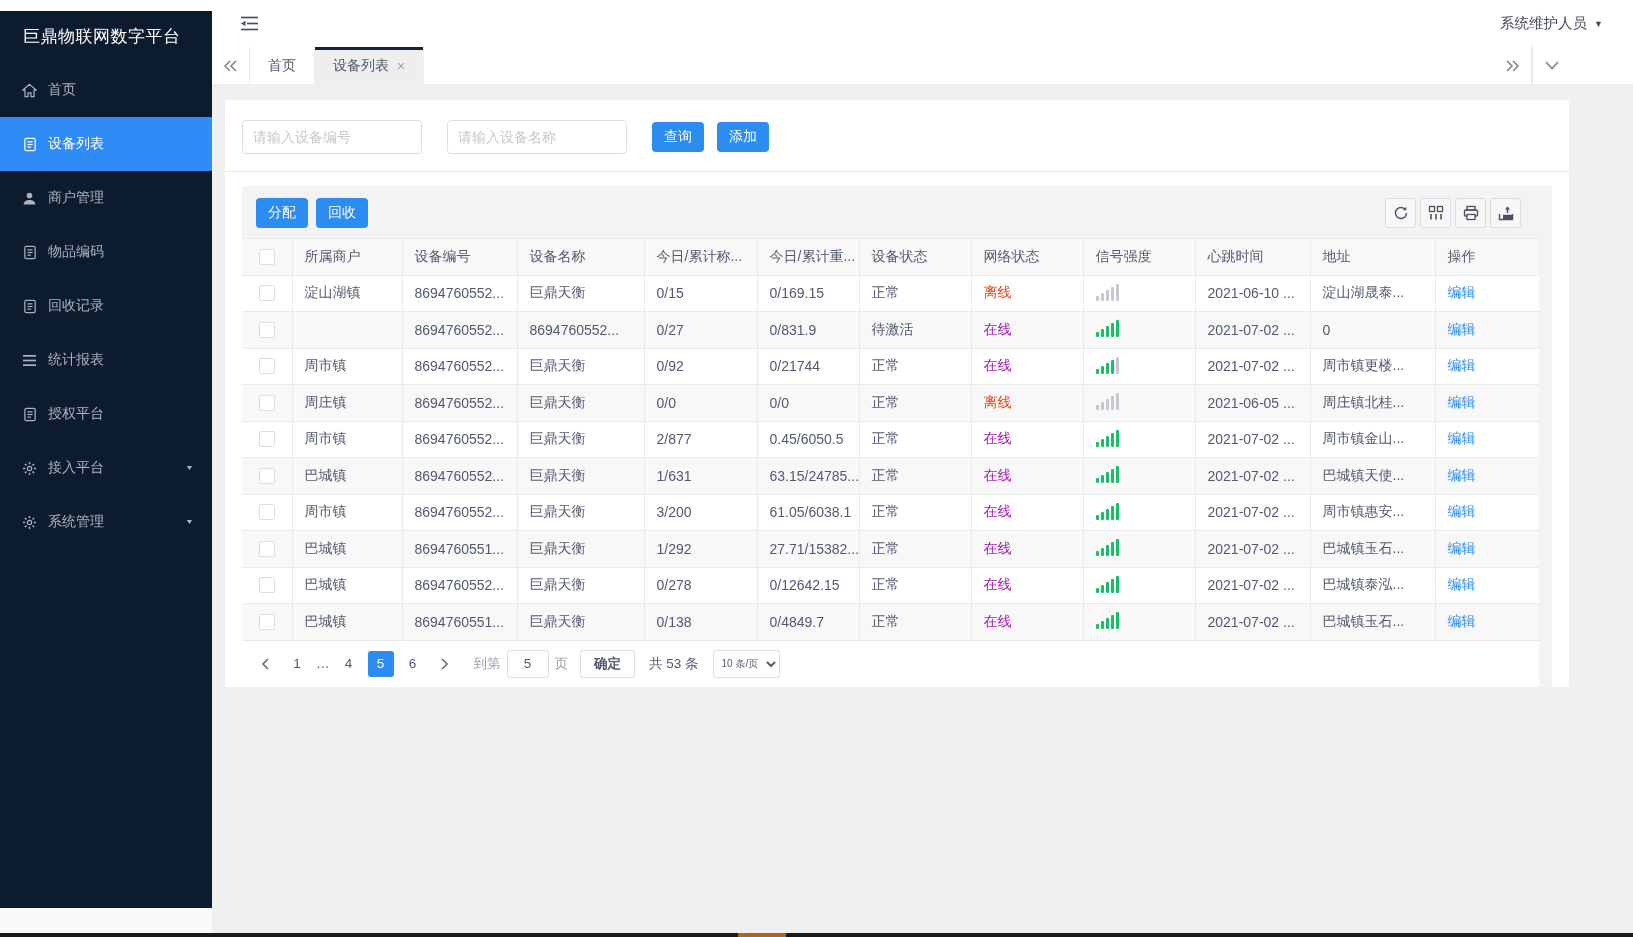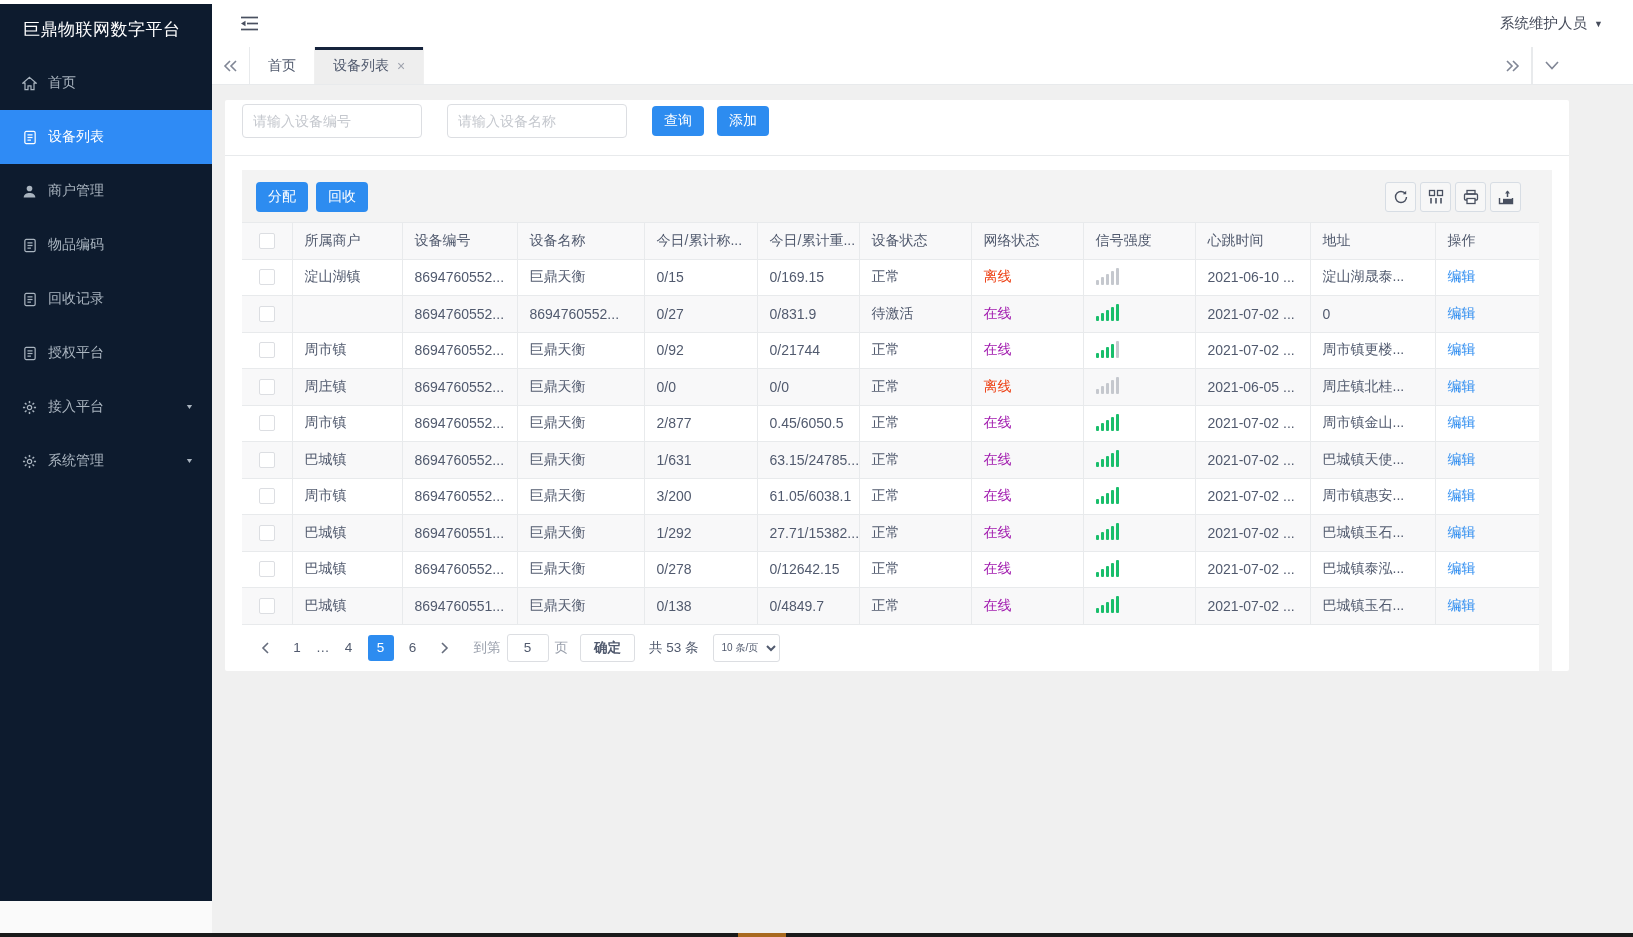--- a/index.html
+++ b/index.html
@@ -2,21 +2,21 @@
 <html><head>
 <meta charset="utf-8">
 <style>
   * { margin:0; padding:0; box-sizing:border-box; }
   html,body { width:1633px; height:937px; }
   body {
     font-family:"Liberation Sans","DejaVu Sans",sans-serif;
     position:relative; overflow:hidden; background:#ffffff; color:#515a6e; font-size:14px;
   }
   
-  .sidebar { position:absolute; left:0; top:4px; width:212px; height:897px; background:#0d1b2e; z-index:5; }
+  .sidebar { position:absolute; left:0; top:11px; width:212px; height:897px; background:#0d1b2e; z-index:5; }
   .logo { height:48px; line-height:52px; padding-left:23px; color:#ffffff; font-size:17px; letter-spacing:.5px; white-space:nowrap; }
   .menu { margin-top:4px; }
   .menu-item { height:54px; display:flex; align-items:center; padding:0 18px 0 21px; color:#a9b4bf; cursor:pointer; font-size:14px; }
   .menu-item .mi-icon { width:17px; height:17px; margin-right:10px; display:inline-flex; align-items:center; justify-content:center; }
   .menu-item.active { background:#2f8bf5; color:#ffffff; }
   .menu-item .caret { margin-left:auto; font-size:9px; color:#a9b4bf; transform:scaleY(.8); }
   
   .topbar { position:absolute; left:212px; top:0; right:0; height:47px; background:#ffffff; display:flex; align-items:center; }
   .fold-btn { margin-left:28px; cursor:pointer; display:inline-flex; }
   .user-area { margin-left:auto; margin-right:30px; display:flex; align-items:center; gap:7px; cursor:pointer; color:#464c5b; font-size:14.5px; }
@@ -26,21 +26,21 @@
   .tab-nav-btn { width:38px; display:flex; align-items:center; justify-content:center; color:#808695; cursor:pointer; border-right:1px solid #e8eaec; font-size:15px; }
   .tab-nav-btn.right { border-right:none; border-left:1px solid #e8eaec; }
   .tab { padding:0 18px; display:flex; align-items:center; gap:8px; cursor:pointer; color:#515a6e; position:relative; border-right:1px solid #f0f0f0; }
   .tab.active { background:#eeeeee; }
   .tab.active::before { content:""; position:absolute; left:0; right:0; top:0; height:3px; background:#16233c; }
   .tab .tab-close { color:#9ea2ad; font-size:14px; cursor:pointer; }
   .tab-spacer { flex:1; }
   .tab-right-pad { width:63px; }
   
   .content { position:absolute; left:212px; top:85px; right:0; height:848px; background:#f0f0f0; padding:15px 0 0 13px; }
-  .card { width:1344px; background:#ffffff; border-radius:2px; padding:4px 17px 0 17px; }
+  .card { width:1344px; background:#ffffff; border-radius:2px; padding:20px 17px 0 17px; }
   .search-row { display:flex; align-items:center; gap:25px; padding-bottom:17px; }
   .text-input { width:180px; height:34px; border:1px solid #dcdee2; border-radius:4px; padding:0 10px; font-size:14px; color:#515a6e; outline:none; font-family:inherit; }
   .text-input::placeholder { color:#c5c8ce; }
   .btn-blue { height:30px; padding:0 12px; background:#2d8cf0; color:#ffffff; border:none; border-radius:4px; font-size:14px; cursor:pointer; font-family:inherit; }
   .search-row .btn-blue + .btn-blue { margin-left:-12px; }
   .card-divider { height:1px; background:#e8eaec; margin:0 -17px; }
   .panel { background:#f3f3f3; margin-top:14px; }
   .toolbar-row { display:flex; align-items:center; padding:12px 14px 10px 14px; }
   .toolbar-row .btn-blue { margin-right:8px; }
   .tool-icons { margin-left:auto; display:flex; gap:4px; padding-right:17px; }
@@ -125,20 +125,30 @@
       <div class="menu-item">
         <span class="mi-icon">
           <svg width="14" height="15" viewBox="0 0 14 16">
             <rect x="1.5" y="1.5" width="11" height="13" rx="1.5" fill="none" stroke="currentColor" stroke-width="1.3"></rect>
             <line x1="4.3" y1="5.2" x2="9.7" y2="5.2" stroke="currentColor" stroke-width="1.3"></line>
             <line x1="4.3" y1="8" x2="9.7" y2="8" stroke="currentColor" stroke-width="1.3"></line>
             <line x1="4.3" y1="10.8" x2="8" y2="10.8" stroke="currentColor" stroke-width="1.3"></line>
           </svg>
         </span>
         <span>回收记录</span>
+      </div>
+      <div class="menu-item">
+        <span class="mi-icon">
+          <svg width="15" height="13" viewBox="0 0 16 14">
+            <line x1="1" y1="2" x2="15" y2="2" stroke="currentColor" stroke-width="1.8"></line>
+            <line x1="1" y1="7" x2="15" y2="7" stroke="currentColor" stroke-width="1.8"></line>
+            <line x1="1" y1="12" x2="15" y2="12" stroke="currentColor" stroke-width="1.8"></line>
+          </svg>
+        </span>
+        <span>统计报表</span>
       </div>
       <div class="menu-item">
         <span class="mi-icon">
           <svg width="14" height="15" viewBox="0 0 14 16">
             <rect x="1.5" y="1.5" width="11" height="13" rx="1.5" fill="none" stroke="currentColor" stroke-width="1.3"></rect>
             <line x1="4.3" y1="5.2" x2="9.7" y2="5.2" stroke="currentColor" stroke-width="1.3"></line>
             <line x1="4.3" y1="8" x2="9.7" y2="8" stroke="currentColor" stroke-width="1.3"></line>
             <line x1="4.3" y1="10.8" x2="8" y2="10.8" stroke="currentColor" stroke-width="1.3"></line>
           </svg>
         </span>

